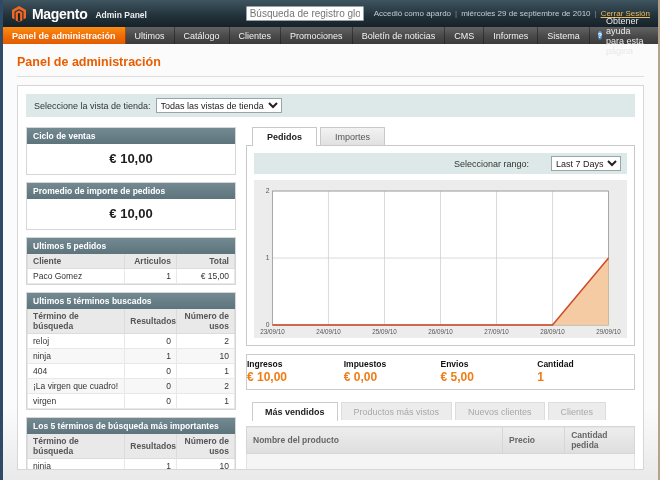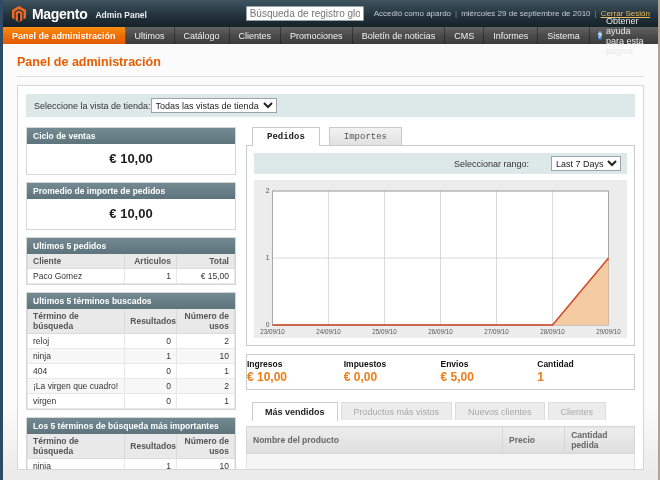--- a/index.html
+++ b/index.html
@@ -66,21 +66,21 @@
   .page { padding:8px 14px 0; }
   .page-title { color:#e85d00; font-size:12.5px; font-weight:bold; margin:3px 0 7px; }
   .title-rule { border:none; border-top:1px solid #ddd; margin:0 0 8px; }
   .content-box {
     border:1px solid #d6d6d6; background:#fff;
     padding:8px; height:385px; overflow:hidden;
   }
   .store-switcher {
     background:#dde9e9; padding:4px 8px;
     font-size:9px; color:#333;
-    display:flex; align-items:center; 
+    display:flex; align-items:center; gap:5px;
   }
   select {
     font-family:"Liberation Sans",sans-serif;
     font-size:9px; height:15px; border:1px solid #9aa5a8; background:#fff; color:#222;
   }
   .columns { display:flex; gap:10px; margin-top:10px; align-items:flex-start; }
   
   .sidebar { width:210px; flex:none; }
   .sbox { border:1px solid #d6d6d6; margin-bottom:7px; background:#fff; }
   .sbox-header {
@@ -94,21 +94,21 @@
     background:#e9e9e9; color:#555; text-align:left;
     font-weight:bold; padding:2px 5px;
     border:1px solid #dcdcdc; border-top:none;
   }
   table.stable td { padding:2px 5px; border:1px solid #e8e8e8; color:#333; overflow:hidden; white-space:nowrap;}
   table.stable td.num, table.stable th.num { text-align:right; }
   table.stable tr:nth-child(even) td { background:#f7f7f7; }
   .col-term {width:47%;} .col-res{width:25%;} .col-use{width:28%;}
   
   .dashboard { flex:1; min-width:0; }
-  .dtabs { display:flex; gap:9px; position:relative; z-index:2; padding-left:6px;font-family:Liberation Mono, monospace;}
+  .dtabs { display:flex; gap:3px; position:relative; z-index:2; padding-left:6px;}
   .dtab {
     font-size:9px; padding:4px 14px 3px;
     border:1px solid #c9c9c9; border-bottom:none;
     background:linear-gradient(#f2f2f2,#e1e1e1); color:#555; cursor:pointer;
   }
   .dtab.active { background:#fff; font-weight:bold; color:#222; margin-bottom:-1px; padding-bottom:4px; }
   .dpanel { border:1px solid #c9c9c9; background:#fff; padding:7px; position:relative; }
   .range-bar {
     background:#dde9e9; padding:3px 6px;
     display:flex; justify-content:flex-end; align-items:center; gap:22px;

